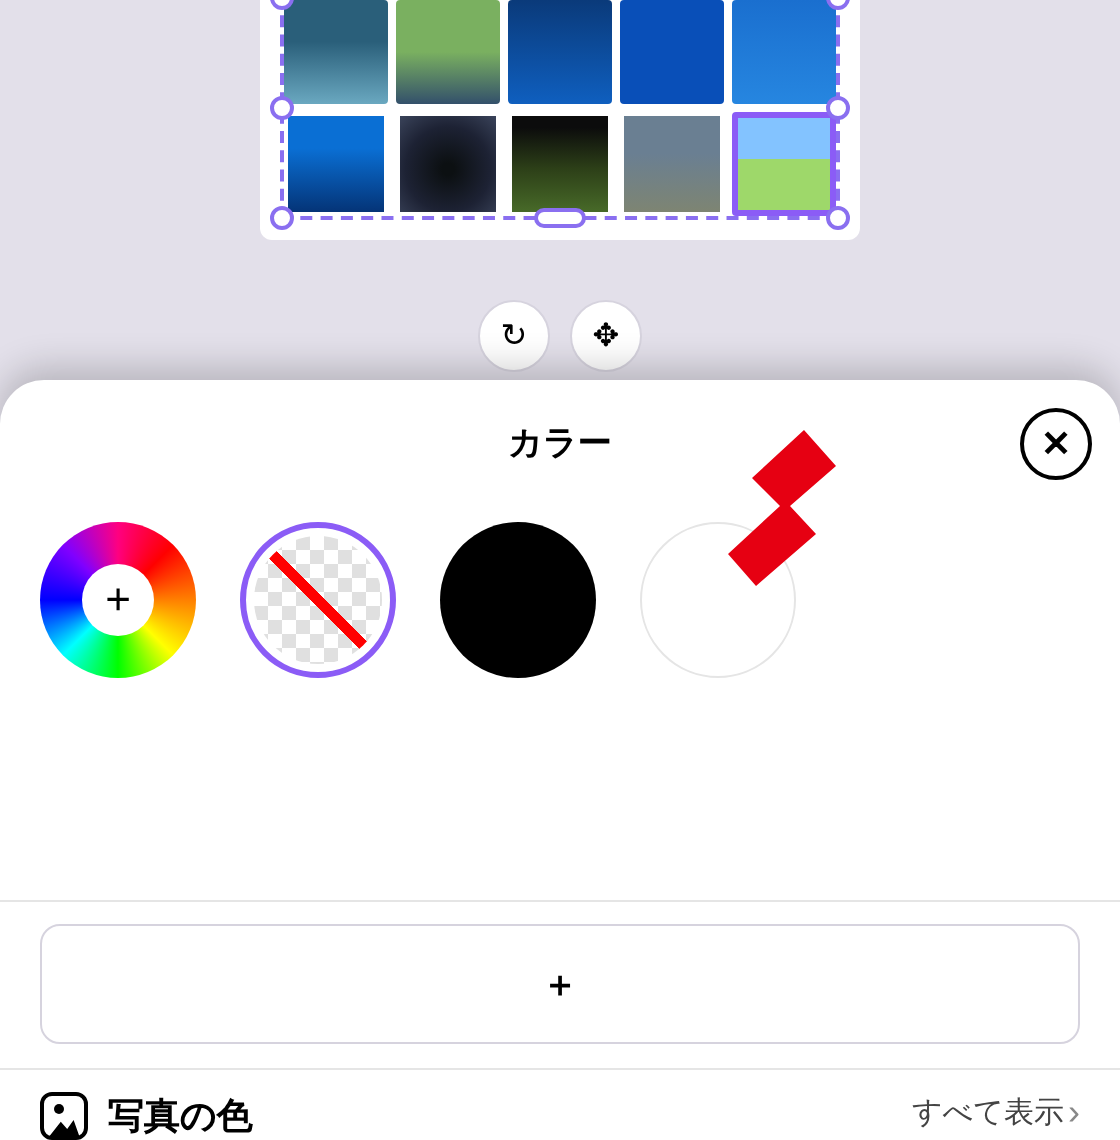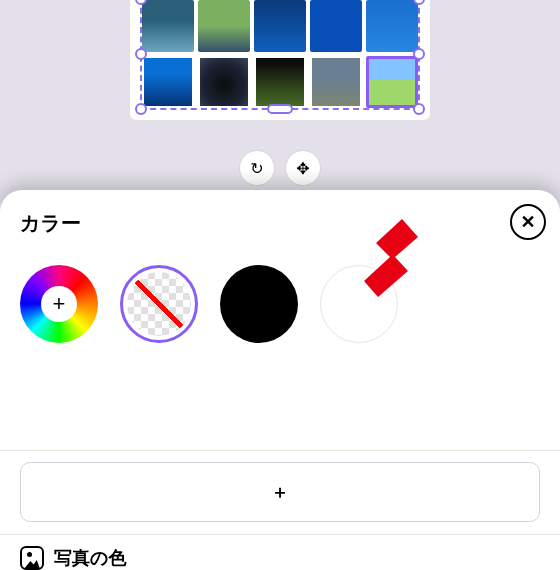--- a/index.html
+++ b/index.html
@@ -80,22 +80,22 @@
   }
   .sheet {
     background: #fff;
     border-radius: 22px 22px 0 0;
     height: 380px;
     padding: 20px;
     position: relative;
     box-shadow: 0 -6px 18px rgba(0,0,0,0.2);
   }
   .sheet-title {
-    text-align: left;
-    font-size: 20px;
+    text-align: center;
+    font-size: 17px;
     font-weight: 600;
   }
   .close-btn {
     position: absolute;
     top: 14px; right: 14px;
     width: 36px; height: 36px;
     border-radius: 50%;
     border: 2px solid #000;
     display: flex; align-items: center; justify-content: center;
     font-size: 18px; font-weight: 600;
@@ -240,14 +240,18 @@
 
   <div class="brand-btn">
     <span>＋</span>
   </div>
 
   <div class="divider d2"></div>
 
   <div class="photo-row">
     <div class="photo-ic"></div>
     <div class="photo-label">写真の色</div>
+    <div class="see-all">
+      <span>すべて表示</span>
+      <span class="chev">›</span>
+    </div>
   </div>
 </div>
 
 </body></html>

